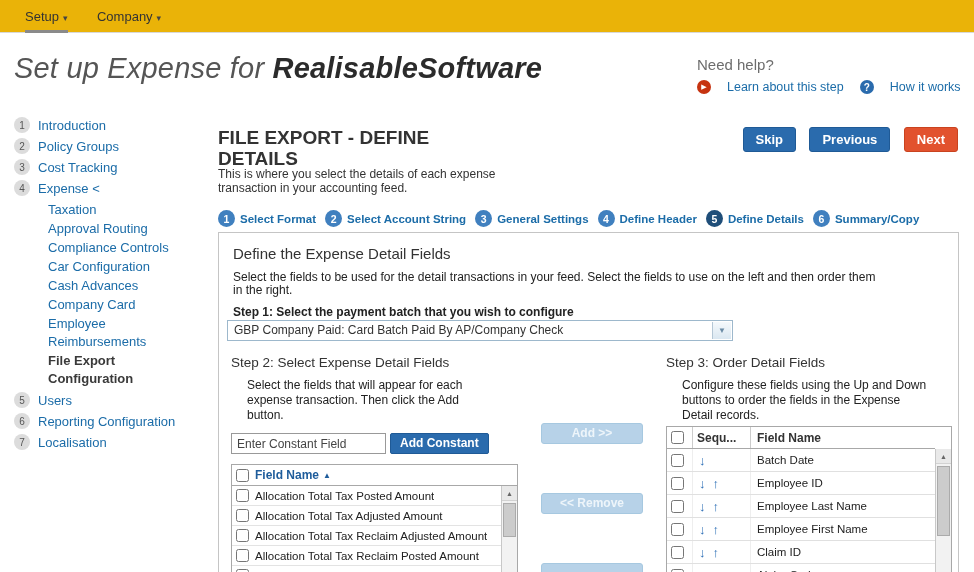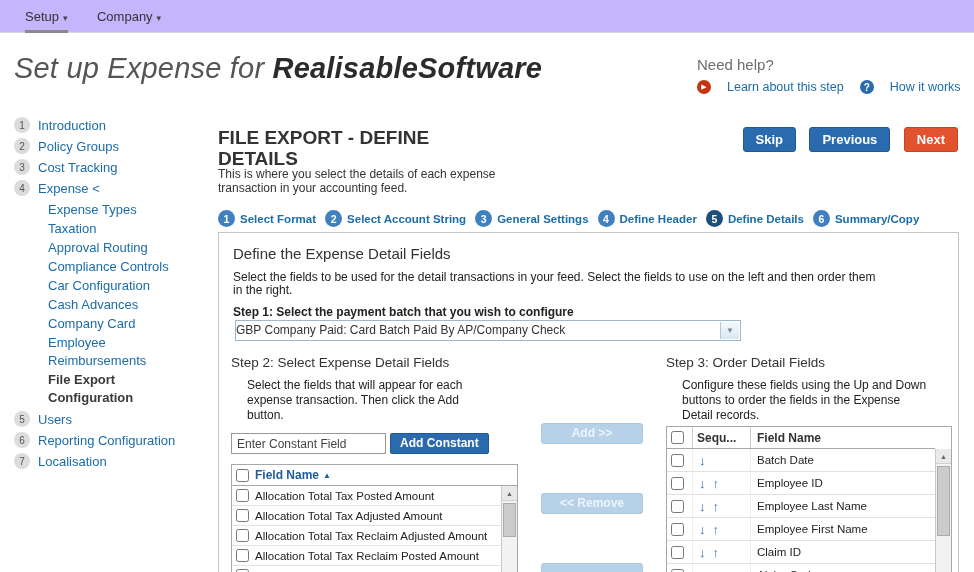--- a/index.html
+++ b/index.html
@@ -1,21 +1,21 @@
 <!DOCTYPE html>
 <html><head>
 <meta charset="utf-8">
 <style>
   * { margin:0; padding:0; box-sizing:border-box; }
   html,body { width:974px; height:572px; overflow:hidden; background:#fff;
               font-family:"Liberation Sans", sans-serif; }
   .screen { position:relative; width:974px; height:572px; overflow:hidden; background:#fff; }
 
   
-  .topnav { position:absolute; top:0; left:0; right:0; height:33px; background:#c4b5fd; border-bottom:1px solid #d8d8d8; }
+  .topnav { position:absolute; top:0; left:0; right:0; height:33px; background:#eab308; border-bottom:1px solid #d8d8d8; }
   .topnav-item { position:relative; display:inline-block; height:33px; line-height:33px; margin-left:25px;
                  font-size:13px; color:#333; cursor:pointer; }
   .topnav-item .caret { font-size:9px; color:#444; margin-left:4px; }
   .topnav-item.active::after { content:""; position:absolute; left:0; right:0; bottom:0; height:3px; background:#8a8a8a; }
 
   
   .page-heading { position:absolute; left:14px; top:52px; font-size:29px; font-weight:300; color:#555; letter-spacing:0.2px;font-style:italic; }
   .page-heading b { font-weight:700; color:#2b2b2b; }
   .needhelp-title { position:absolute; left:697px; top:56px; font-size:15px; color:#6d6d6d; }
   .needhelp-links { position:absolute; left:697px; top:80px; font-size:12.5px; display:flex; align-items:center; gap:16px; white-space:nowrap; }
@@ -49,22 +49,22 @@
   .step-num { width:17px; height:17px; border-radius:50%; background:#4080bf; color:#fff; font-size:10.5px; font-weight:700;
               display:flex; align-items:center; justify-content:center; flex:0 0 auto; }
   .step.active .step-num { background:#1f4e79; }
   .step-label { color:#1b6ca8; font-size:11.5px; font-weight:700; }
 
   
   .panel { position:absolute; left:0; top:114px; width:741px; height:400px; border:1px solid #c5c5c5; background:#fff; }
   .panel-heading { position:absolute; left:14px; top:12px; font-size:15px; color:#333; }
   .panel-intro { position:absolute; left:14px; top:38px; width:648px; font-size:12px; line-height:13px; color:#222; }
   .step1-label { position:absolute; left:14px; top:72px; font-size:12px; font-weight:700; color:#222; }
-  .select-box { position:absolute; left:16px; top:87px; width:506px; height:21px; border:1px solid #9db8cc; background:#fff;
-                font-size:12px; color:#333; line-height:19px; cursor:pointer; }
+  .select-box { position:absolute; left:8px; top:87px; width:506px; height:21px; border:1px solid #9db8cc; background:#fff;
+                font-size:12px; color:#333; line-height:19px; padding-left:6px; cursor:pointer; }
   .select-arrow { position:absolute; right:1px; top:1px; bottom:1px; width:19px; border-left:1px solid #b5c7d6;
                   background:linear-gradient(#f5f9fc,#dae7f1); color:#6b8ba6; font-size:10px;
                   display:flex; align-items:center; justify-content:center; }
 
   .col-left { position:absolute; left:12px; top:122px; width:292px; }
   .col-heading { font-size:13.5px; color:#333; }
   .col-desc { margin:8px 0 0 16px; font-size:12px; line-height:15px; color:#222; }
   .const-row { display:flex; margin-top:10px; align-items:center; }
   .const-input { width:155px; height:21px; border:1px solid #999; font-size:12px; padding:0 5px; color:#333; }
   .const-input::placeholder { color:#444; }
@@ -135,21 +135,20 @@
     </div>
     <div class="side-item">
       <span class="side-num">3</span>
       <span class="side-label">Cost Tracking</span>
     </div>
     <div class="side-item">
       <span class="side-num">4</span>
       <span class="side-label">Expense &lt;</span>
     </div>
     <div class="sub-list">
-      <div class="sub-item">Expense Types</div>
       <div class="sub-item">Taxation</div>
       <div class="sub-item">Approval Routing</div>
       <div class="sub-item">Compliance Controls</div>
       <div class="sub-item">Car Configuration</div>
       <div class="sub-item">Cash Advances</div>
       <div class="sub-item">Company Card</div>
       <div class="sub-item">Employee Reimbursements</div>
       <div class="sub-item current">File Export Configuration</div>
     </div>
     <div class="side-item">

